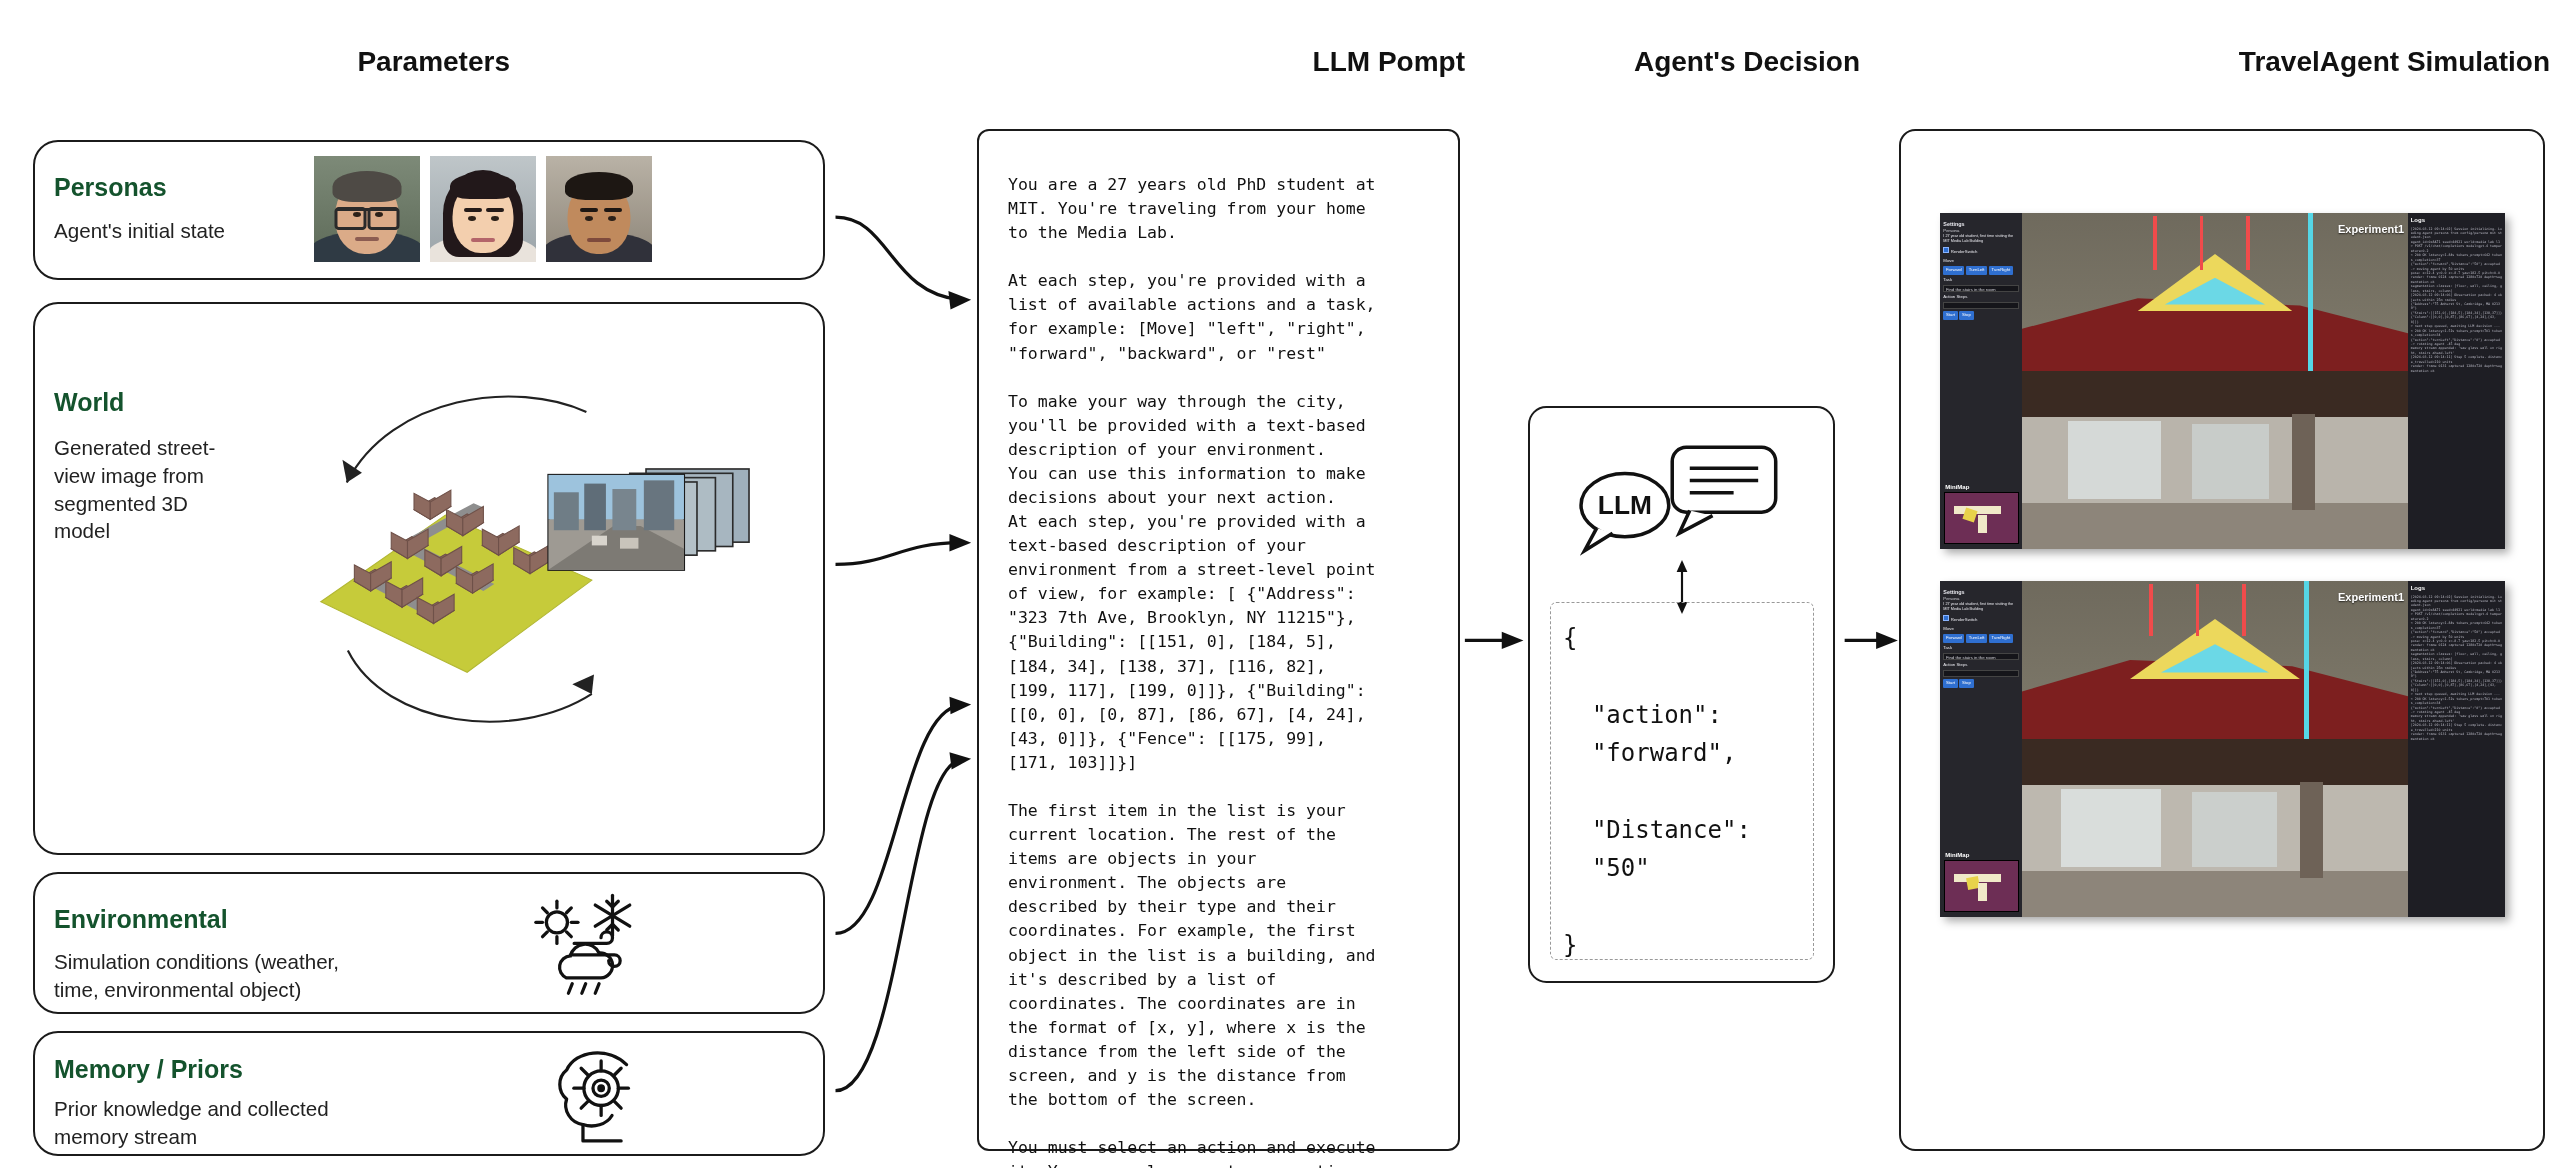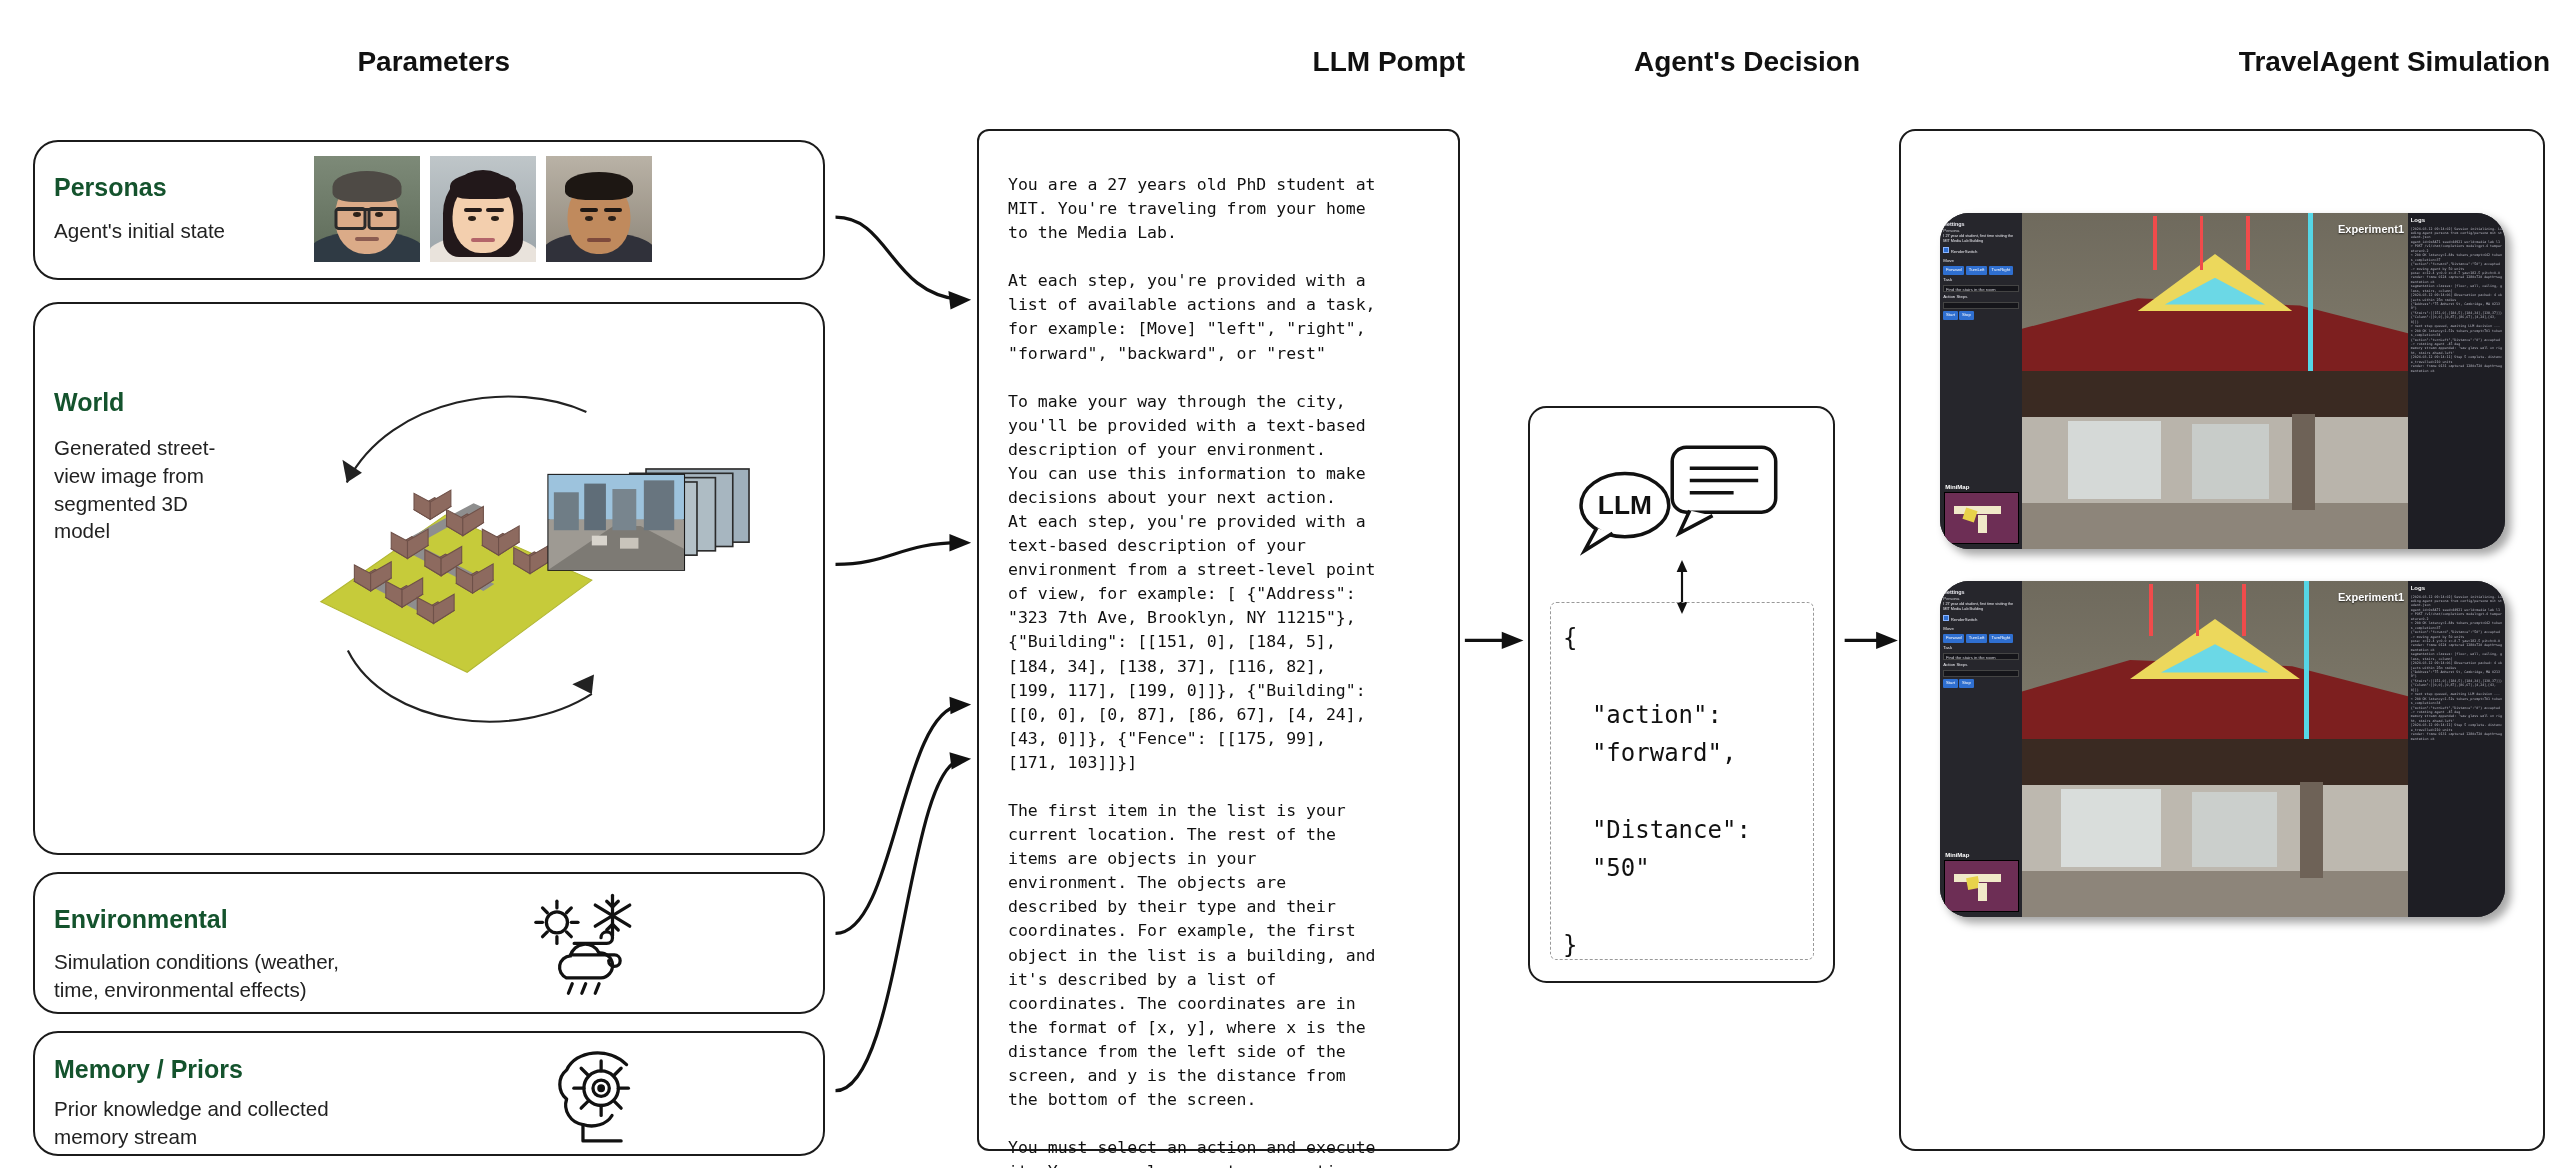--- a/index.html
+++ b/index.html
@@ -189,21 +189,20 @@
     border: 2.2px solid #1b1b1b;
     border-radius: 16.3px;
     background: #fff;
     box-sizing: border-box;
   }
   .sim-shot {
     position: absolute;
     background: #1c1c20;
     box-shadow: 5.4px 5.4px 8.7px rgba(0,0,0,0.35);
     overflow: hidden;
-    border-radius: 29px;
   }
   .sim-sidebar {
     position: absolute;
     left: 0; top: 0;
     bottom: 0;
     width: 82px;
     background: #26262c;
     color: #e8e8ee;
     font-size: 4.9px;
     padding: 3.3px;
@@ -450,21 +449,21 @@
       <rect x="796" y="246" width="56" height="92" fill="#68757f"></rect>
       <rect x="700" y="348" width="28" height="18" fill="#d8d4cc"></rect>
       <rect x="752" y="352" width="34" height="20" fill="#c9c4bb"></rect>
     </g>
   </svg>
 
   <div class="panel" style="left:33px; top:872px; width:792px; height:142px;">
   </div>
   <div class="panel-title" style="left:54px; top:905px;">Environmental</div>
   <div class="panel-sub" style="left:54px; top:948px; width:401px; white-space:pre-line;">Simulation conditions (weather,
-time, environmental effects)</div>
+time, environmental object)</div>
   <svg viewBox="0 0 120 120" style="position:absolute; left:532px; top:884px; width:115px; height:115px;">
     <g stroke="#111" stroke-width="3.4" fill="none" stroke-linecap="round">
 
       <circle cx="26" cy="40" r="11"></circle>
       <line x1="26" y1="18" x2="26" y2="25"></line>
       <line x1="26" y1="55" x2="26" y2="62"></line>
       <line x1="4" y1="40" x2="11" y2="40"></line>
       <line x1="41" y1="40" x2="48" y2="40"></line>
       <line x1="11" y1="25" x2="16" y2="30"></line>
       <line x1="36" y1="50" x2="41" y2="55"></line>

